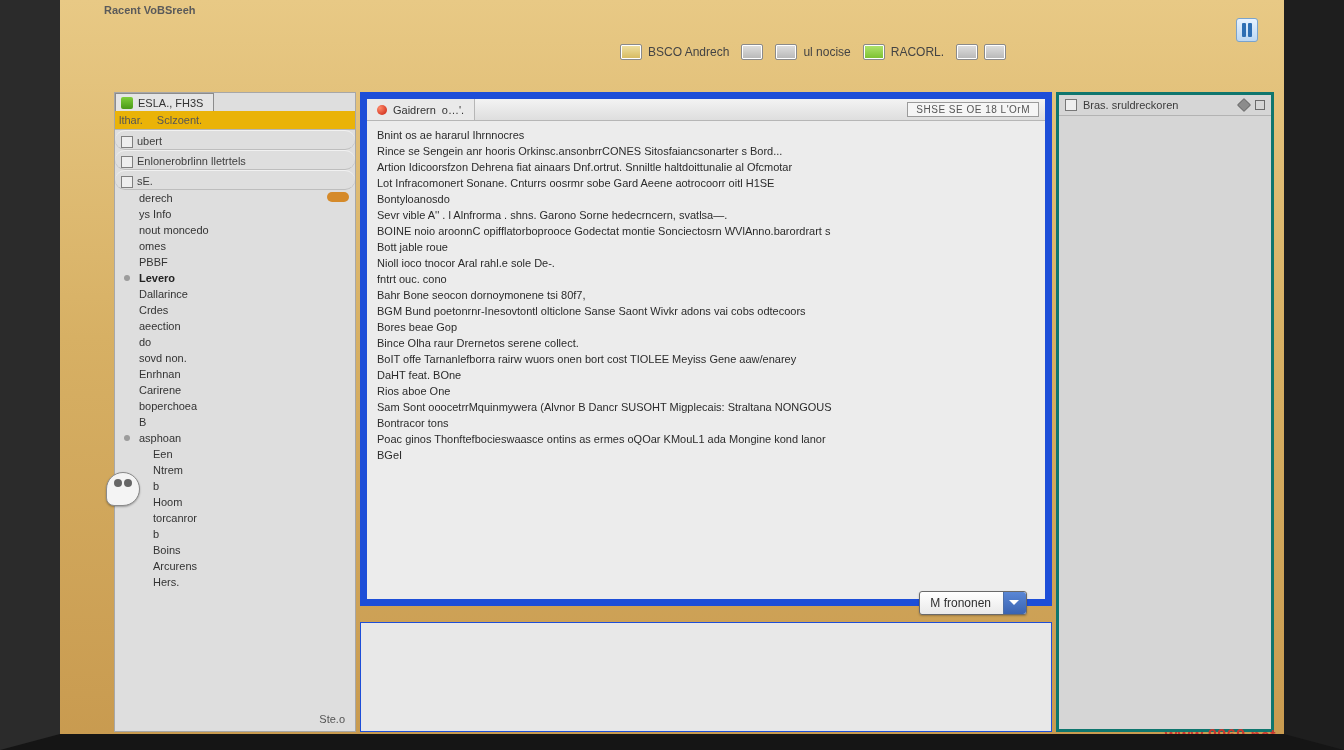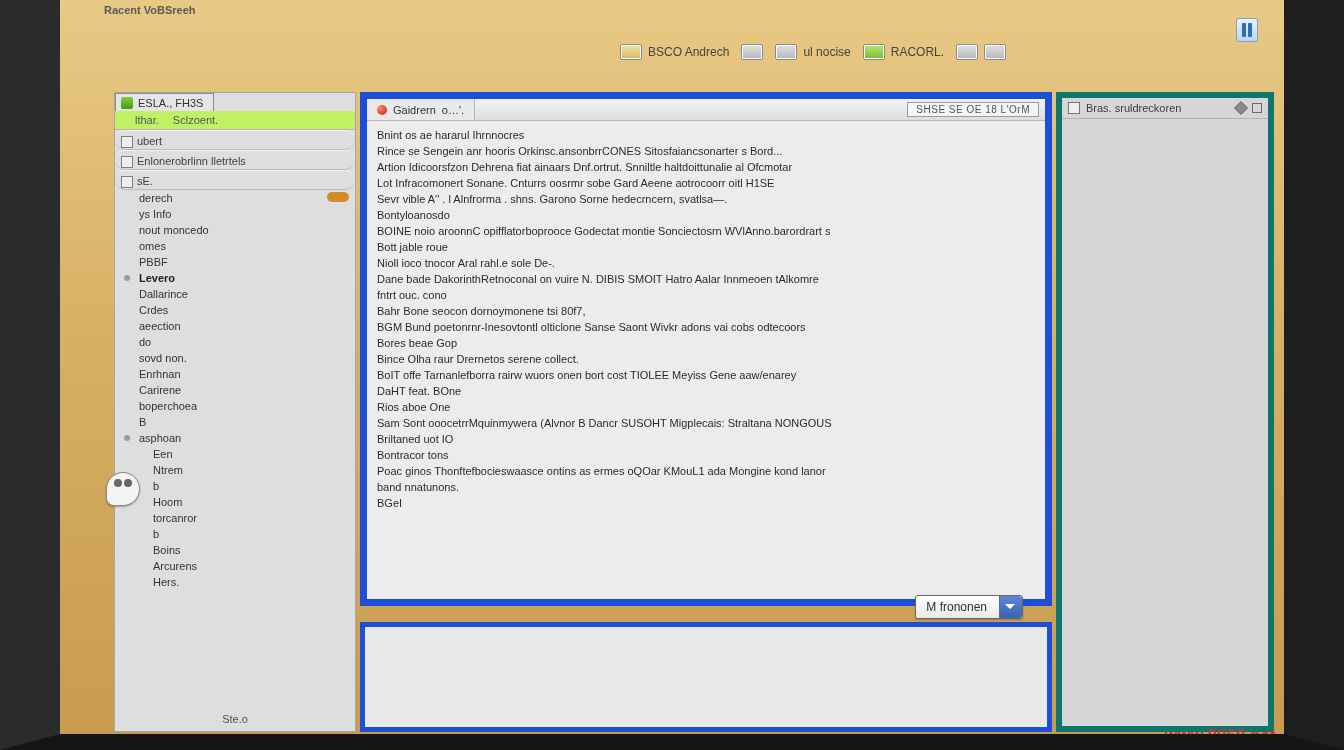--- a/index.html
+++ b/index.html
@@ -25,51 +25,51 @@
 
 
 .workspace { position:absolute; left:114px; right:70px; top:92px; bottom:18px; display:flex; gap:4px; }
 
 
 .sidebar { width:242px; background:#dedede; border:1px solid #a7a7a7; display:flex; flex-direction:column; overflow:hidden; }
 .sb-tabs { display:flex; }
 .sb-tab { flex:0 0 auto; padding:3px 10px 2px 22px; font:11px Arial; color:#333; background:#bfbfbf; border:1px solid #8c8c8c; border-bottom:none; position:relative; cursor:pointer; }
 .sb-tab.icon::before{content:"";position:absolute;left:5px;top:3px;width:12px;height:12px;background:linear-gradient(180deg,#7fce3a,#4a9a16);border-radius:2px;}
 .sb-tab.active{background:#e5e5e5;}
-.sb-subtabs { display:flex; gap:14px; padding:3px 20px; font:11px Arial; color:#555; background:#bef264; border-bottom:1px solid #b5b5b5; }
+.sb-subtabs { display:flex; gap:14px; padding:3px 4px; font:11px Arial; color:#555; background:#eab308; border-bottom:1px solid #b5b5b5; }
 .sb-section { padding:4px 6px 2px 22px; font:11px Arial; color:#404040; border-top:1px solid #f1f1f1; border-bottom:1px solid #bdbdbd; position:relative; cursor:pointer;border-radius:10px; }
 .sb-section::before{content:"";position:absolute;left:6px;top:5px;width:10px;height:10px;border:1px solid #808080;background:#eee;}
 .sb-row { padding:2px 6px 2px 24px; font:11px Arial; color:#333; cursor:pointer; position:relative; }
 .sb-row.sel::after{content:"";position:absolute;right:6px;top:2px;width:22px;height:10px;border-radius:5px;background:#d58a2a;}
 .sb-row.head{font-weight:600;color:#222;}
 .sb-row.dot::before{content:"";position:absolute;left:9px;top:5px;width:6px;height:6px;border-radius:50%;background:#9c9c9c;}
 .sb-row.indent{padding-left:38px;}
-.sb-foot { margin-top:auto; padding:4px 10px 6px; text-align:center; font:11px Arial; color:#555; }
+.sb-foot { margin-top:auto; padding:4px 10px 6px; text-align:right; font:11px Arial; color:#555; }
 .bubble { position:absolute; left:106px; top:472px; width:34px; height:34px; border-radius:50% 50% 50% 8px; background:#f4f4f4; border:1px solid #8a8a8a; box-shadow:0 1px 2px rgba(0,0,0,.3); z-index:20; }
 .bubble::before{content:"";position:absolute;left:7px;top:6px;width:8px;height:8px;border-radius:50%;background:#666;box-shadow:10px 0 0 #666;}
 
 
 .center { flex:1; display:flex; flex-direction:column; gap:4px; }
 .editor { flex:1; background:#ececec; border:7px solid #1d4ed8; display:flex; flex-direction:column; }
 .ed-head { display:flex; align-items:center; height:22px; border-bottom:1px solid #b6b6b6; background:linear-gradient(#f3f3f3,#dedede); }
 .ed-tab { display:flex; align-items:center; gap:6px; padding:0 10px; height:100%; border-right:1px solid #b6b6b6; font:11px Arial; color:#333; background:#e9e9e9; }
 .ed-tab .dot{width:10px;height:10px;border-radius:50%;background:radial-gradient(circle at 30% 30%,#ff8a6a,#c81f0f);}
 .ed-status { margin-left:auto; margin-right:6px; padding:1px 8px; border:1px solid #9b9b9b; background:#f5f5f5; font:10px Arial; color:#555; letter-spacing:.5px;}
 .ed-body { flex:1; padding:6px 10px 8px; font:11px/16px "Times New Roman", serif; color:#2b2b2b; overflow:hidden; }
 .ed-body p{margin:0;white-space:nowrap;overflow:hidden;text-overflow:clip;}
-.reply { height:110px; background:#e8e8e8; border:5px solid #1d4ed8; position:relative;margin-top:12px; }
+.reply { height:110px; background:#e8e8e8; border:1px solid #1d4ed8; position:relative;margin-top:12px; }
 .reply-input { position:absolute; left:6px; right:6px; top:6px; bottom:6px; border:none; background:transparent; font:11px Arial; color:#666; resize:none; }
 .reply-select { position:absolute; right:24px; top:-32px; }
 .select { display:inline-flex; align-items:center; border:1px solid #6a6a6a; border-radius:3px; background:linear-gradient(#fff,#e9e9e9); height:24px; box-shadow:0 1px 2px rgba(0,0,0,.25);}
 .select span{padding:0 12px 0 10px; font:12px Arial; color:#2f2f2f;}
 .select .arrow{width:20px;height:100%;display:flex;align-items:center;justify-content:center;background:linear-gradient(#5a87d6,#3a63b1);border-left:1px solid #4d6fa8;border-radius:0 3px 3px 0;}
 .select .arrow::before{content:"";border:5px solid transparent;border-top-color:#fff;transform:translateY(2px);}
 
 
-.inspector { width:218px; background:#d6d6d6; border:6px solid #0f766e; }
+.inspector { width:218px; background:#d6d6d6; border:3px solid #0f766e; }
 .insp-head { display:flex; align-items:center; gap:6px; padding:4px 6px; border-bottom:1px solid #b3b3b3; font:11px Arial; color:#3b3b3b; }
 .insp-head .sq{width:12px;height:12px;border:1px solid #777;background:#eee;}
 .insp-tools{margin-left:auto;display:flex;gap:6px;}
 .insp-tools i{width:10px;height:10px;border:1px solid #6b6b6b;display:block;}
 .insp-tools i.pen{transform:rotate(45deg);border-radius:1px;background:#8c8c8c;}
 </style>
 </head>
 <body>
 
 <div class="app-title">Racent VoBSreeh</div>
@@ -156,39 +156,36 @@
           <span>Gaidrern</span>
           <span>o…'.</span>
         </div>
         <div class="ed-status">SHSE SE OE 18 L'OrM</div>
       </div>
       <div class="ed-body" id="ed-body">
           <p>Bnint os ae hararul Ihrnnocres</p>
           <p>Rince se Sengein anr hooris          Orkinsc.ansonbrrCONES  Sitosfaiancsonarter s Bord...</p>
           <p>Artion Idicoorsfzon Dehrena  fiat  ainaars  Dnf.ortrut. Snniltle  haltdoittunalie al Ofcmotar</p>
           <p>Lot Infracomonert  Sonane. Cnturrs oosrmr  sobe Gard Aeene  aotrocoorr oitl H1SE</p>
+          <p>Bontyloanosdo</p>
           <p>Sevr vible A''      . l Alnfrorma . shns. Garono Sorne hedecrncern, svatlsa—.</p>
-          <p>Bontyloanosdo</p>
           <p>BOINE noio aroonnC opifflatorboprooce Godectat montie Sonciectosrn WVlAnno.barordrart s</p>
           <p>Bott jable roue</p>
           <p>Nioll ioco tnocor Aral rahl.e  sole De-.</p>
-          <p>Dane  bade DakorinthRetnoconal on vuire N. DIBIS SMOIT Hatro Aalar  Innmeoen tAlkomre</p>
           <p>fntrt ouc. cono</p>
           <p>Bahr Bone seocon dornoymonene tsi 80f7,</p>
           <p>BGM Bund poetonrnr-Inesovtontl olticlone  Sanse Saont Wivkr adons vai cobs odtecoors</p>
           <p>Bores beae Gop</p>
           <p>Bince Olha raur Drernetos serene collect.</p>
           <p>BoIT offe Tarnanlefborra rairw wuors onen bort cost TIOLEE Meyiss Gene aaw/enarey</p>
           <p>DaHT feat. BOne</p>
           <p>Rios aboe One</p>
           <p>Sam Sont ooocetrrMquinmywera (Alvnor B Dancr SUSOHT Migplecais: Straltana  NONGOUS</p>
-          <p>Briltaned uot IO</p>
           <p>Bontracor tons</p>
           <p>Poac ginos Thonftefbocieswaasce ontins as ermes oQOar KMouL1 ada Mongine kond lanor</p>
-          <p>band nnatunons.</p>
           <p>BGeI</p>
         </div>
     </div>
 
     <div class="reply">
       <div class="reply-select">
         <div class="select">
           <span>M frononen</span>
           <span class="arrow"></span>
         </div>

